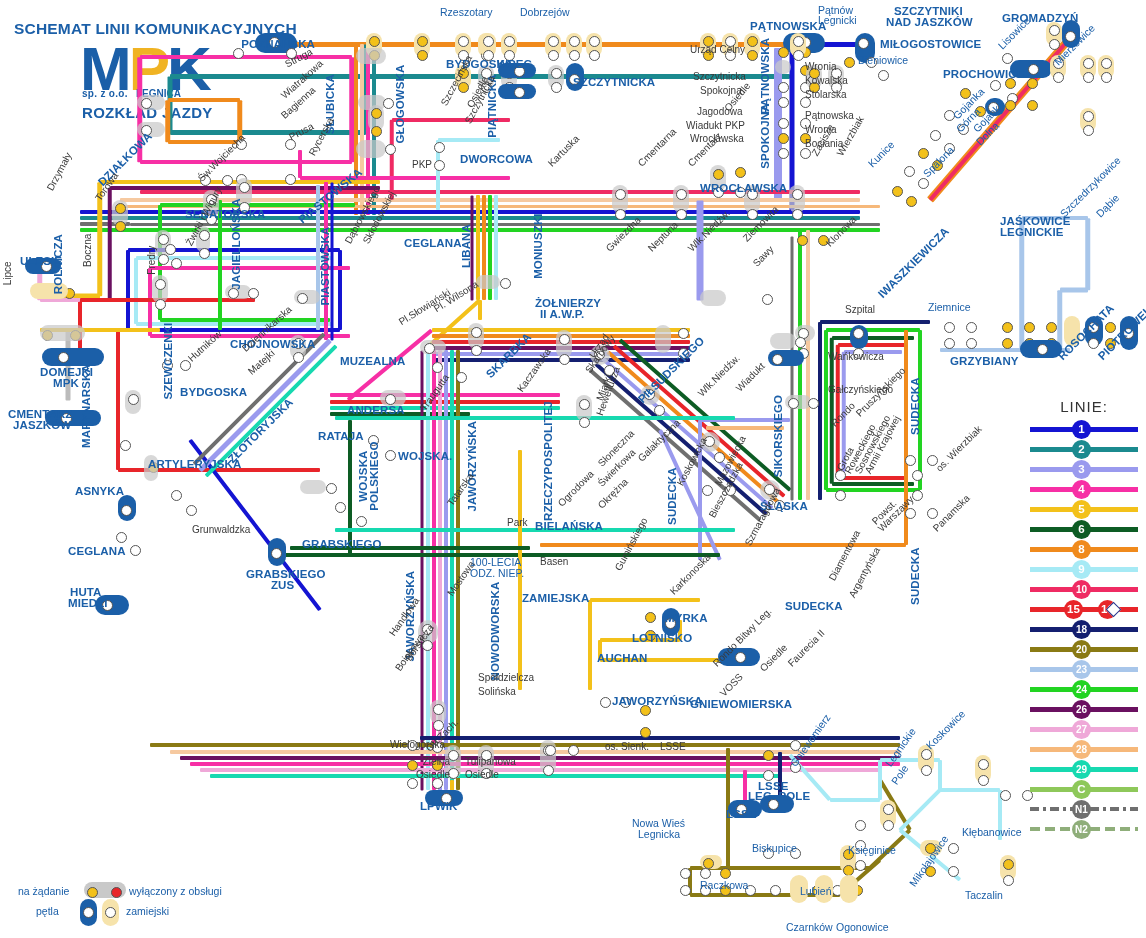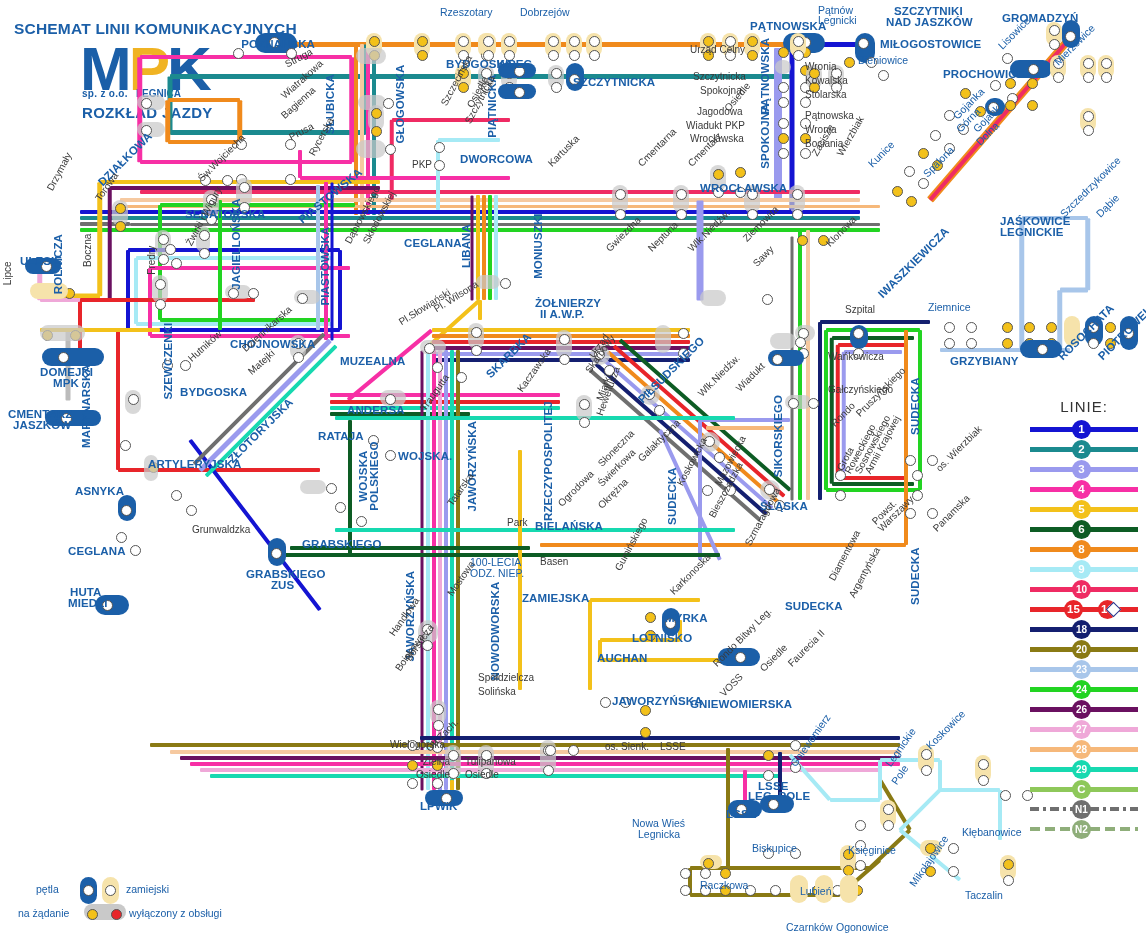--- a/index.html
+++ b/index.html
@@ -945,29 +945,29 @@
         </div>
         <div class="leg-row">
           <div class="leg-bar d2"></div>
           <div class="leg-dot" style="background: rgb(143, 174, 122); font-size: 10px;">N2</div>
         </div>
       </div>
   </div>
 
   <div id="botleg">
     <div class="bl-row">
+      <span class="lbl" style="left:0px;top:6px;">na żądanie</span>
+      <span class="bl-cap-h" style="left:66px;top:2px;background:#c9c9c9;"></span>
+      <span class="bl-dot" style="left:69px;top:7px;background:#f3c11a;"></span>
+      <span class="bl-dot" style="left:93px;top:7px;background:#e8252a;"></span>
+      <span class="lbl" style="left:111px;top:6px;">wyłączony z obsługi</span>
+    </div>
+    <div class="bl-row">
       <span class="lbl" style="left:18px;top:4px;">pętla</span>
       <span class="bl-cap" style="left:62px;top:-3px;background:#1b5fa8;"></span>
       <span class="bl-dot" style="left:65px;top:5px;"></span>
       <span class="bl-cap" style="left:84px;top:-3px;background:#f6e3ab;"></span>
       <span class="bl-dot" style="left:87px;top:5px;"></span>
       <span class="lbl" style="left:108px;top:4px;">zamiejski</span>
     </div>
-    <div class="bl-row">
-      <span class="lbl" style="left:0px;top:6px;">na żądanie</span>
-      <span class="bl-cap-h" style="left:66px;top:2px;background:#c9c9c9;"></span>
-      <span class="bl-dot" style="left:69px;top:7px;background:#f3c11a;"></span>
-      <span class="bl-dot" style="left:93px;top:7px;background:#e8252a;"></span>
-      <span class="lbl" style="left:111px;top:6px;">wyłączony z obsługi</span>
-    </div>
   </div>
 
 </div>
 
 </body></html>

